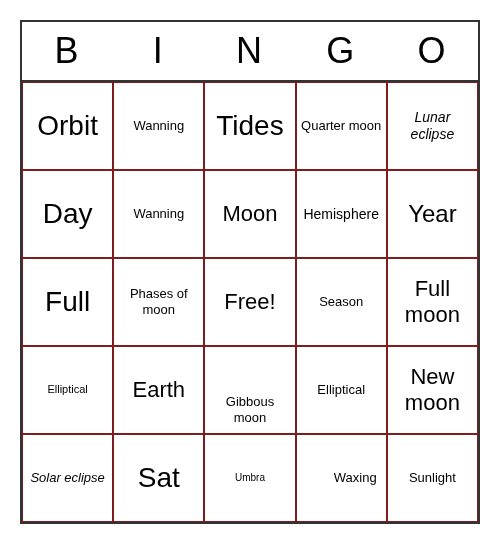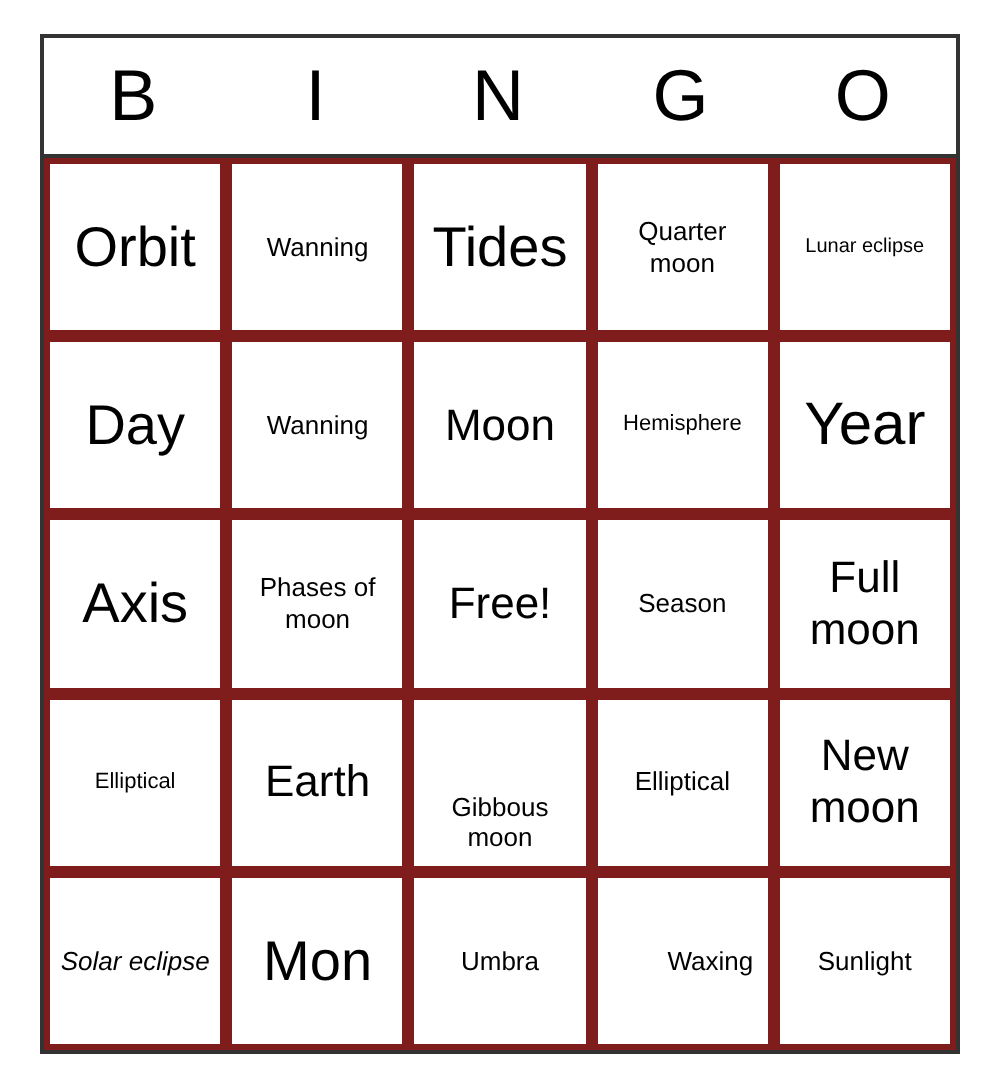--- a/index.html
+++ b/index.html
@@ -37,21 +37,21 @@
       letter-spacing: 2px;
     }
 
     .bingo-grid {
       display: grid;
       grid-template-columns: repeat(5, 1fr);
       grid-template-rows: repeat(5, 1fr);
     }
 
     .bingo-cell {
-      border: 3px solid #7f1d1d;
+      border: 1px solid #7f1d1d;
       min-height: 88px;
       display: flex;
       align-items: center;
       justify-content: center;
       text-align: center;
       padding: 6px 4px;
       line-height: 1.2;
     }
 
     .bingo-cell span {
@@ -78,39 +78,39 @@
       <div class="bingo-cell">
         <span style="font-size: 13px;">Wanning</span>
       </div>
       <div class="bingo-cell">
         <span style="font-size: 28px;">Tides</span>
       </div>
       <div class="bingo-cell">
         <span style="font-size: 13px;">Quarter moon</span>
       </div>
       <div class="bingo-cell">
-        <span style="font-size: 10px;">Lunar eclipse</span>
+        <span style="font-size: 14px; font-style: italic;">Lunar eclipse</span>
       </div>
       <div class="bingo-cell">
         <span style="font-size: 28px; text-align: right;">Day</span>
       </div>
       <div class="bingo-cell">
         <span style="font-size: 13px;">Wanning</span>
       </div>
       <div class="bingo-cell">
         <span style="font-size: 22px;">Moon</span>
       </div>
       <div class="bingo-cell">
-        <span style="font-size: 11px;">Hemisphere</span>
+        <span style="font-size: 14px;">Hemisphere</span>
       </div>
       <div class="bingo-cell">
-        <span style="font-size: 30px;">Year</span>
+        <span style="font-size: 24px;">Year</span>
       </div>
       <div class="bingo-cell">
-        <span style="font-size: 28px;">Axis</span>
+        <span style="font-size: 28px;">Full</span>
       </div>
       <div class="bingo-cell">
         <span style="font-size: 13px;">Phases of moon</span>
       </div>
       <div class="bingo-cell">
         <span style="font-size: 22px;">Free!</span>
       </div>
       <div class="bingo-cell">
         <span style="font-size: 13px;">Season</span>
       </div>
@@ -129,24 +129,24 @@
       <div class="bingo-cell">
         <span style="font-size: 13px;">Elliptical</span>
       </div>
       <div class="bingo-cell">
         <span style="font-size: 22px;">New moon</span>
       </div>
       <div class="bingo-cell">
         <span style="font-size: 13px; font-style: italic;">Solar eclipse</span>
       </div>
       <div class="bingo-cell">
-        <span style="font-size: 28px;">Mon</span>
+        <span style="font-size: 28px;">Sat</span>
       </div>
       <div class="bingo-cell">
-        <span style="font-size: 13px;">Umbra</span>
+        <span style="font-size: 10px;">Umbra</span>
       </div>
       <div class="bingo-cell">
         <span style="font-size: 13px; margin-left: 28px;">Waxing</span>
       </div>
       <div class="bingo-cell">
         <span style="font-size: 13px;">Sunlight</span>
       </div>
     </div>
 </div>
 

